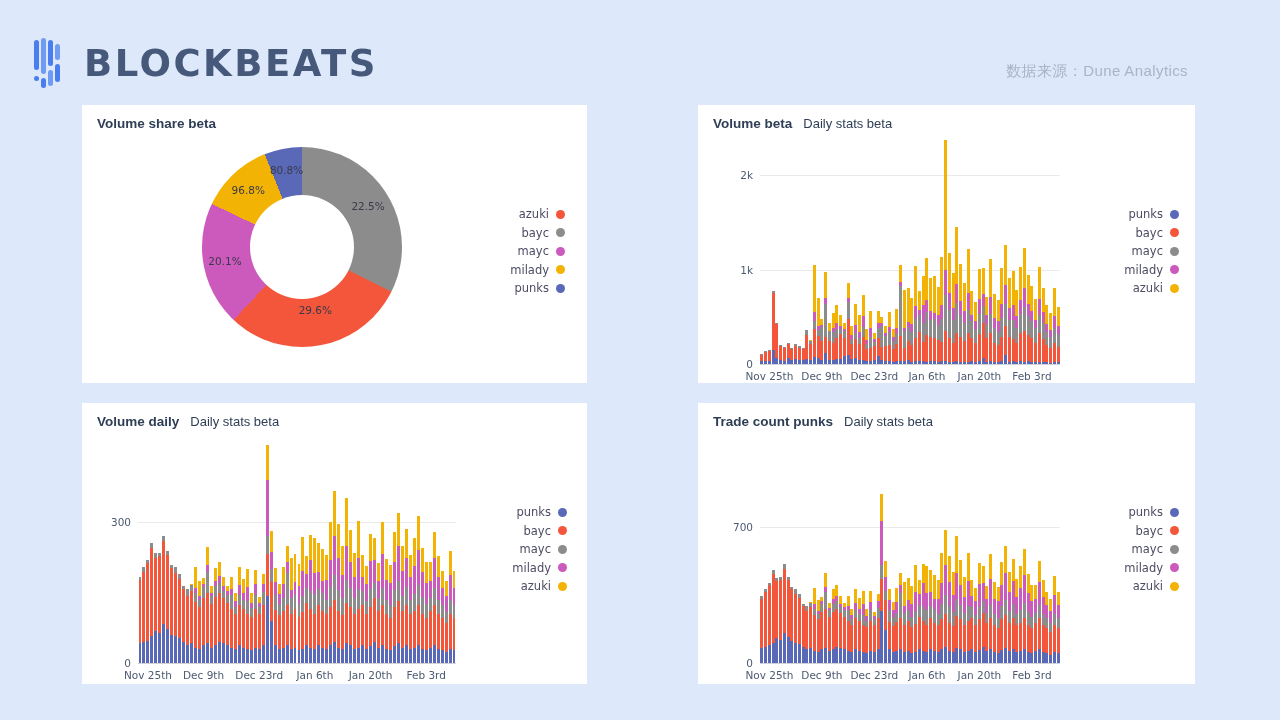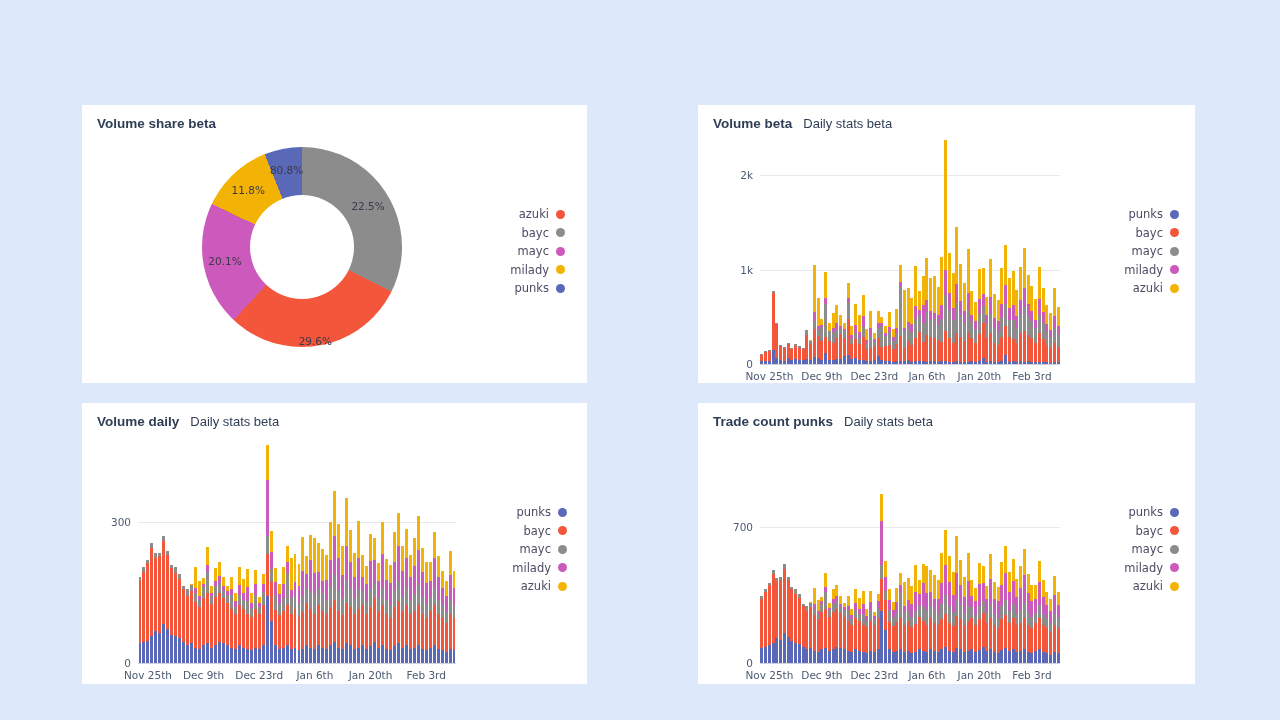--- a/index.html
+++ b/index.html
@@ -76,32 +76,48 @@
   }
   .bars { position:absolute; left:0; right:0; bottom:0; top:0; }
   .bar { position:absolute; bottom:0; display:flex; flex-direction:column-reverse; }
   .seg { width:100%; }
 </style>
 </head>
 <body>
 
 <div class="page">
 
+  <div class="header">
+    <div class="logo-wrap">
+      <span class="logo-mark">
+          <i style="left: 0px; top: 2px; width: 5px; height: 30px; background: rgb(74, 126, 240);"></i>
+          <i style="left: 7px; top: 0px; width: 5px; height: 36px; background: rgb(111, 155, 245);"></i>
+          <i style="left: 14px; top: 2px; width: 5px; height: 26px; background: rgb(74, 126, 240);"></i>
+          <i style="left: 21px; top: 6px; width: 5px; height: 16px; background: rgb(111, 155, 245);"></i>
+          <i style="left: 0px; top: 38px; width: 5px; height: 5px; background: rgb(74, 126, 240); border-radius: 50%;"></i>
+          <i style="left: 7px; top: 40px; width: 5px; height: 10px; background: rgb(74, 126, 240);"></i>
+          <i style="left: 14px; top: 32px; width: 5px; height: 16px; background: rgb(111, 155, 245);"></i>
+          <i style="left: 21px; top: 26px; width: 5px; height: 18px; background: rgb(74, 126, 240);"></i>
+        </span>
+      <span class="logo-text">BLOCKBEATS</span>
+    </div>
+    <div class="source">数据来源：Dune Analytics</div>
+  </div>
 
   <div class="card" id="card-volume-share">
     <div class="card-head">
       <span class="card-title">Volume share beta</span>
     </div>
     <div class="donut-area">
       <div class="donut" id="donut" style="background: conic-gradient(rgb(140, 140, 140) 0deg, rgb(140, 140, 140) 116.64deg, rgb(244, 86, 60) 116.64deg, rgb(244, 86, 60) 223.2deg, rgb(204, 89, 188) 223.2deg, rgb(204, 89, 188) 295.56deg, rgb(242, 179, 4) 295.56deg, rgb(242, 179, 4) 338.04deg, rgb(90, 104, 184) 338.04deg, rgb(90, 104, 184) 359.64deg);"></div>
       <div id="donut-labels">
           <div class="slice-label" style="left: 269.378px; top: 61.0364px;">22.5%</div>
-          <div class="slice-label" style="left: 216.652px; top: 196px;">29.6%</div>
+          <div class="slice-label" style="left: 216.652px; top: 165px;">29.6%</div>
           <div class="slice-label" style="left: 126.336px; top: 116.375px;">20.1%</div>
-          <div class="slice-label" style="left: 149.605px; top: 45.1404px;">11.8%</div>
+          <div class="slice-label" style="left: 149.605px; top: 45.1404px;">96.8%</div>
           <div class="slice-label" style="left: 187.903px; top: 25.4749px;">80.8%</div>
         </div>
     </div>
     <div class="legend" id="legend-donut" style="right:22px; top:100px;">
         <div class="legend-row">
           <span class="lg-label">azuki</span>
           <span class="dot" style="background: rgb(244, 86, 60);"></span>
         </div>
         <div class="legend-row">
           <span class="lg-label">bayc</span>

